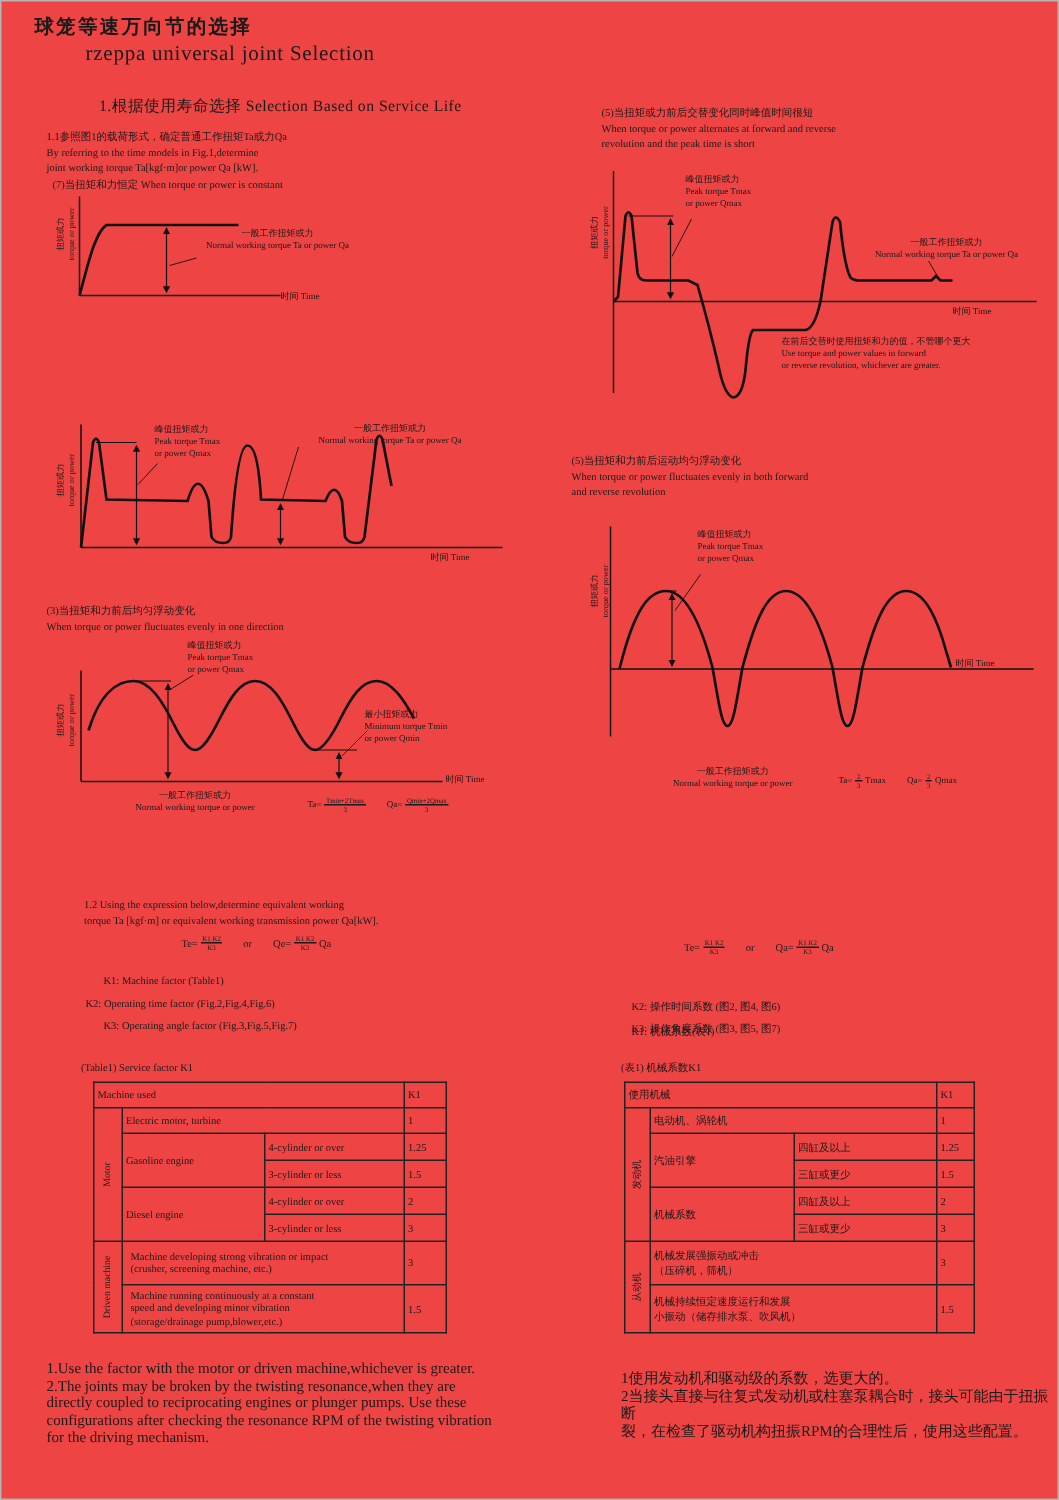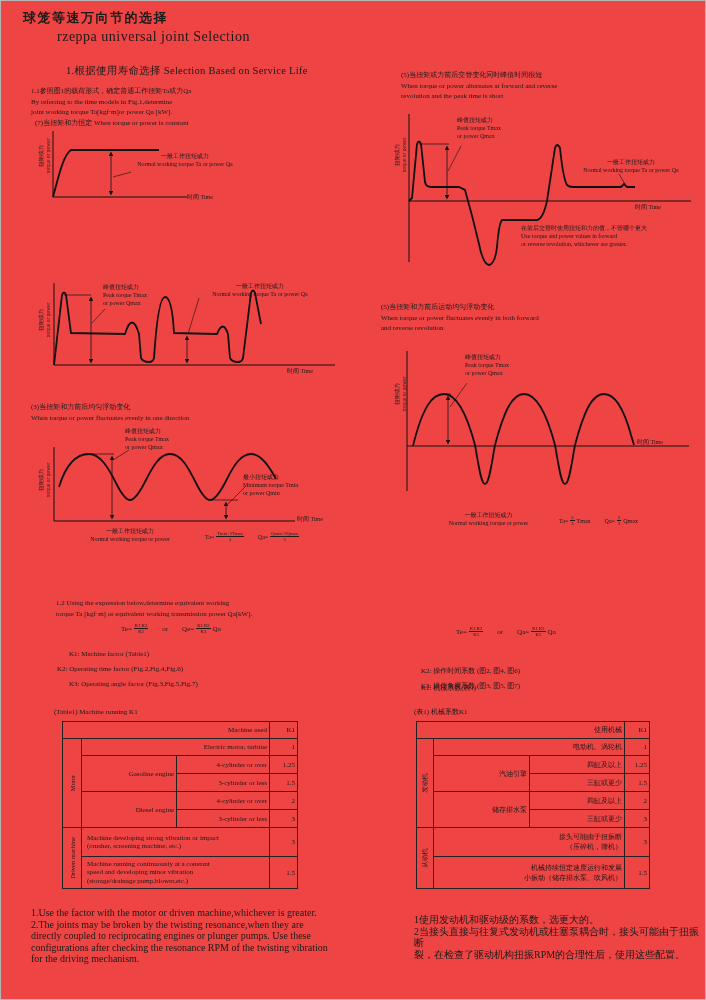--- a/index.html
+++ b/index.html
@@ -18,21 +18,21 @@
   .lab.c{text-align:center;}
   .ylab{position:absolute;transform:rotate(-90deg);transform-origin:center;
         font-size:5.5px;line-height:7px;text-align:center;white-space:pre-line;width:64px;}
   .xlab{position:absolute;font-size:6px;white-space:nowrap;}
   .frow{position:absolute;font-size:6px;display:flex;align-items:center;gap:2px;white-space:nowrap;}
   .frac{display:inline-flex;flex-direction:column;align-items:center;vertical-align:middle;
         font-size:4.6px;line-height:5.2px;}
   .frac .num{border-bottom:0.5px solid #1a1a1a;padding:0 1px;}
   .gap{display:inline-block;width:10px;}
   table{border-collapse:collapse;table-layout:fixed;font-size:7px;color:#1a1a1a;}
-  td{border:1px solid #222;text-align:right;vertical-align:middle;padding:0 2px;overflow:hidden;}
+  td{border:1px solid #222;text-align:left;vertical-align:middle;padding:0 2px;overflow:hidden;}
   td.grp{position:relative;padding:0;}
   td.lft{text-align:left;padding-left:5px;line-height:8.5px;}
   .vert{position:absolute;left:50%;top:50%;transform:translate(-50%,-50%) rotate(-90deg);
         white-space:nowrap;font-size:6.5px;}
   .notes{font-size:10px;line-height:11.5px;white-space:pre-line;}
 </style>
 </head>
 <body>
 
 <div class="page">
@@ -245,21 +245,21 @@
       <span class="frac">
         <span class="num">K1 K2</span>
         <span>K3</span>
       </span>
     <span>Qa</span>
   </div>
   <div class="abs t-body" style="left:420px;top:650px;margin-top:32px;">K1: 机械系数(表1)</div>
   <div class="abs t-body" style="left:420px;top:665px;">K2: 操作时间系数 (图2, 图4, 图6)</div>
   <div class="abs t-body" style="left:420px;top:680px;">K3: 操作角度系数 (图3, 图5, 图7)</div>
 
-  <div class="abs t-body" style="left:53px;top:706px;">(Table1) Machine running K1</div>
+  <div class="abs t-body" style="left:53px;top:706px;">(Table1) Service factor K1</div>
   <table class="abs" style="left:61px;top:720px;width:235px;">
     <colgroup>
         <col style="width:19px">
         <col style="width:95px">
         <col style="width:93px">
         <col style="width:28px">
       </colgroup>
     <tbody>
         <tr style="height:17px">
           <td colspan="3">Machine used</td>
@@ -330,33 +330,33 @@
     <tr style="height:18px">
           <td rowspan="2">汽油引擎</td>
           <td>四缸及以上</td>
           <td>1.25</td>
         </tr>
     <tr style="height:18px">
           <td>三缸或更少</td>
           <td>1.5</td>
         </tr>
     <tr style="height:18px">
-          <td rowspan="2">储存排水泵</td>
+          <td rowspan="2">机械系数</td>
           <td>四缸及以上</td>
           <td>2</td>
         </tr>
     <tr style="height:18px">
           <td>三缸或更少</td>
           <td>3</td>
         </tr>
     <tr style="height:29px">
           <td class="grp" rowspan="2">
             <div class="vert">从动机</div>
           </td>
-          <td colspan="2" class="pre">接头可能由于扭振断
+          <td colspan="2" class="pre">机械发展强振动或冲击
 （压碎机，筛机）</td>
           <td>3</td>
         </tr>
     <tr style="height:32px">
           <td colspan="2" class="pre">机械持续恒定速度运行和发展
 小振动（储存排水泵、吹风机）</td>
           <td>1.5</td>
         </tr>
   </tbody>
     </table>

